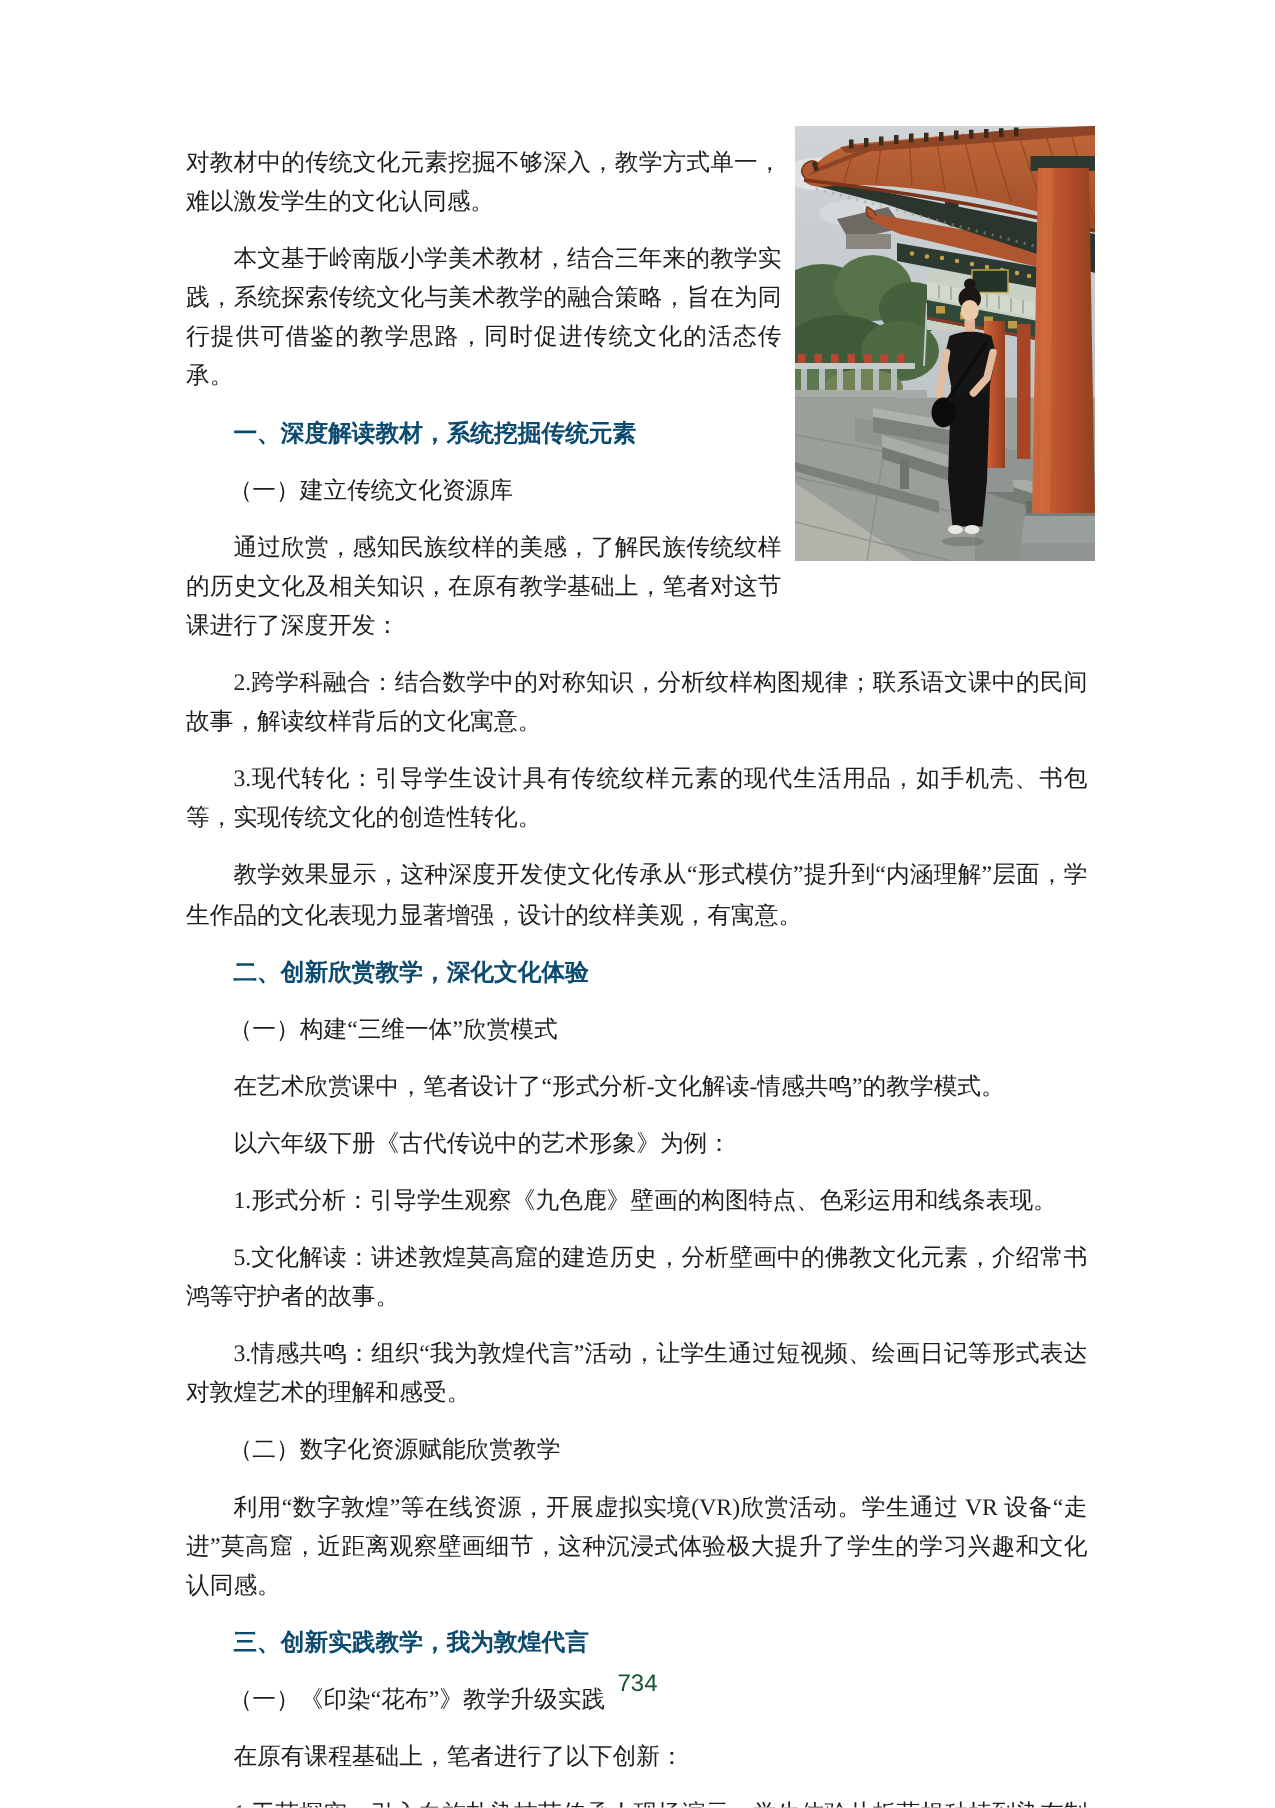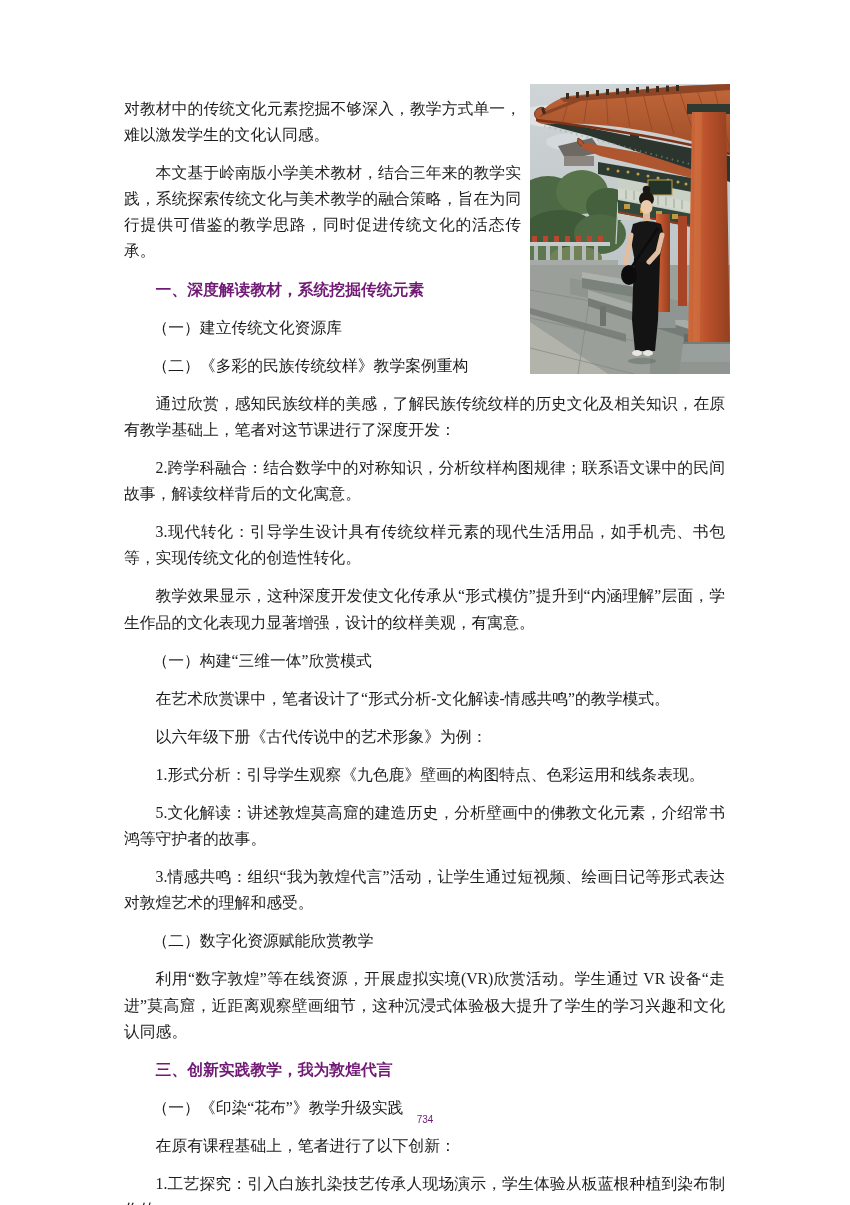--- a/index.html
+++ b/index.html
@@ -17,37 +17,37 @@
     font-size:15.8px;
     line-height:26.1px;
     color:#1d1d1d;
     text-align:justify;
   }
   .article-body p{margin:12px;text-indent:2em;}
   p.p-plain{text-indent:0;}
   p.p-heading{
     font-weight:bold;
     font-family:Liberation Sans, sans-serif;
-    color:#701a75;
+    color:#0c4a6e;
   }
   p.p-sub{text-indent:1.8em;}
   figure.inline-photo{
     float:right;
     width:200px;height:290px;
     margin:0 7px 10px 9px;
     padding:0;
   }
   figure.inline-photo svg{display:block;width:200px;height:290px;}
   .page-number{
     position:absolute;
     left:0;top:1114px;width:850px;
     text-align:center;
     font-family:"Liberation Sans","DejaVu Sans",sans-serif;
-    font-size:10px;
-    color:#701a75;
+    font-size:16px;
+    color:#14532d;
   }
 </style>
 </head>
 <body>
 
 <div class="article-body">
 
   <figure class="inline-photo">
     <svg viewBox="0 0 200 290" xmlns="http://www.w3.org/2000/svg">
       <defs>
@@ -191,25 +191,25 @@
       <rect x="153" y="258" width="49" height="4" fill="#777d78"></rect>
       <polygon points="153,260 202,260 204,290 149,290" fill="#999f9c"></polygon>
       <polygon points="149,278 204,278 204,290 149,290" fill="#8a908c" opacity=".6"></polygon>
     </svg>
   </figure>
 
   <p class="p-plain">对教材中的传统文化元素挖掘不够深入，教学方式单一，难以激发学生的文化认同感。</p>
   <p class="p-indent">本文基于岭南版小学美术教材，结合三年来的教学实践，系统探索传统文化与美术教学的融合策略，旨在为同行提供可借鉴的教学思路，同时促进传统文化的活态传承。</p>
   <p class="p-heading">一、深度解读教材，系统挖掘传统元素</p>
   <p class="p-sub">（一）建立传统文化资源库</p>
-  <p class="p-sub">（二）《多彩的民族传统纹样》教学案例重构</p>
   <p class="p-indent">通过欣赏，感知民族纹样的美感，了解民族传统纹样的历史文化及相关知识，在原有教学基础上，笔者对这节课进行了深度开发：</p>
   <p class="p-indent">2.跨学科融合：结合数学中的对称知识，分析纹样构图规律；联系语文课中的民间故事，解读纹样背后的文化寓意。</p>
   <p class="p-indent">3.现代转化：引导学生设计具有传统纹样元素的现代生活用品，如手机壳、书包等，实现传统文化的创造性转化。</p>
   <p class="p-indent">教学效果显示，这种深度开发使文化传承从“形式模仿”提升到“内涵理解”层面，学生作品的文化表现力显著增强，设计的纹样美观，有寓意。</p>
+  <p class="p-heading">二、创新欣赏教学，深化文化体验</p>
   <p class="p-sub">（一）构建“三维一体”欣赏模式</p>
   <p class="p-indent">在艺术欣赏课中，笔者设计了“形式分析-文化解读-情感共鸣”的教学模式。</p>
   <p class="p-indent">以六年级下册《古代传说中的艺术形象》为例：</p>
   <p class="p-indent">1.形式分析：引导学生观察《九色鹿》壁画的构图特点、色彩运用和线条表现。</p>
   <p class="p-indent">5.文化解读：讲述敦煌莫高窟的建造历史，分析壁画中的佛教文化元素，介绍常书鸿等守护者的故事。</p>
   <p class="p-indent">3.情感共鸣：组织“我为敦煌代言”活动，让学生通过短视频、绘画日记等形式表达对敦煌艺术的理解和感受。</p>
   <p class="p-sub">（二）数字化资源赋能欣赏教学</p>
   <p class="p-indent">利用“数字敦煌”等在线资源，开展虚拟实境(VR)欣赏活动。学生通过 VR 设备“走进”莫高窟，近距离观察壁画细节，这种沉浸式体验极大提升了学生的学习兴趣和文化认同感。</p>
   <p class="p-heading">三、创新实践教学，我为敦煌代言</p>
   <p class="p-sub">（一）《印染“花布”》教学升级实践</p>

